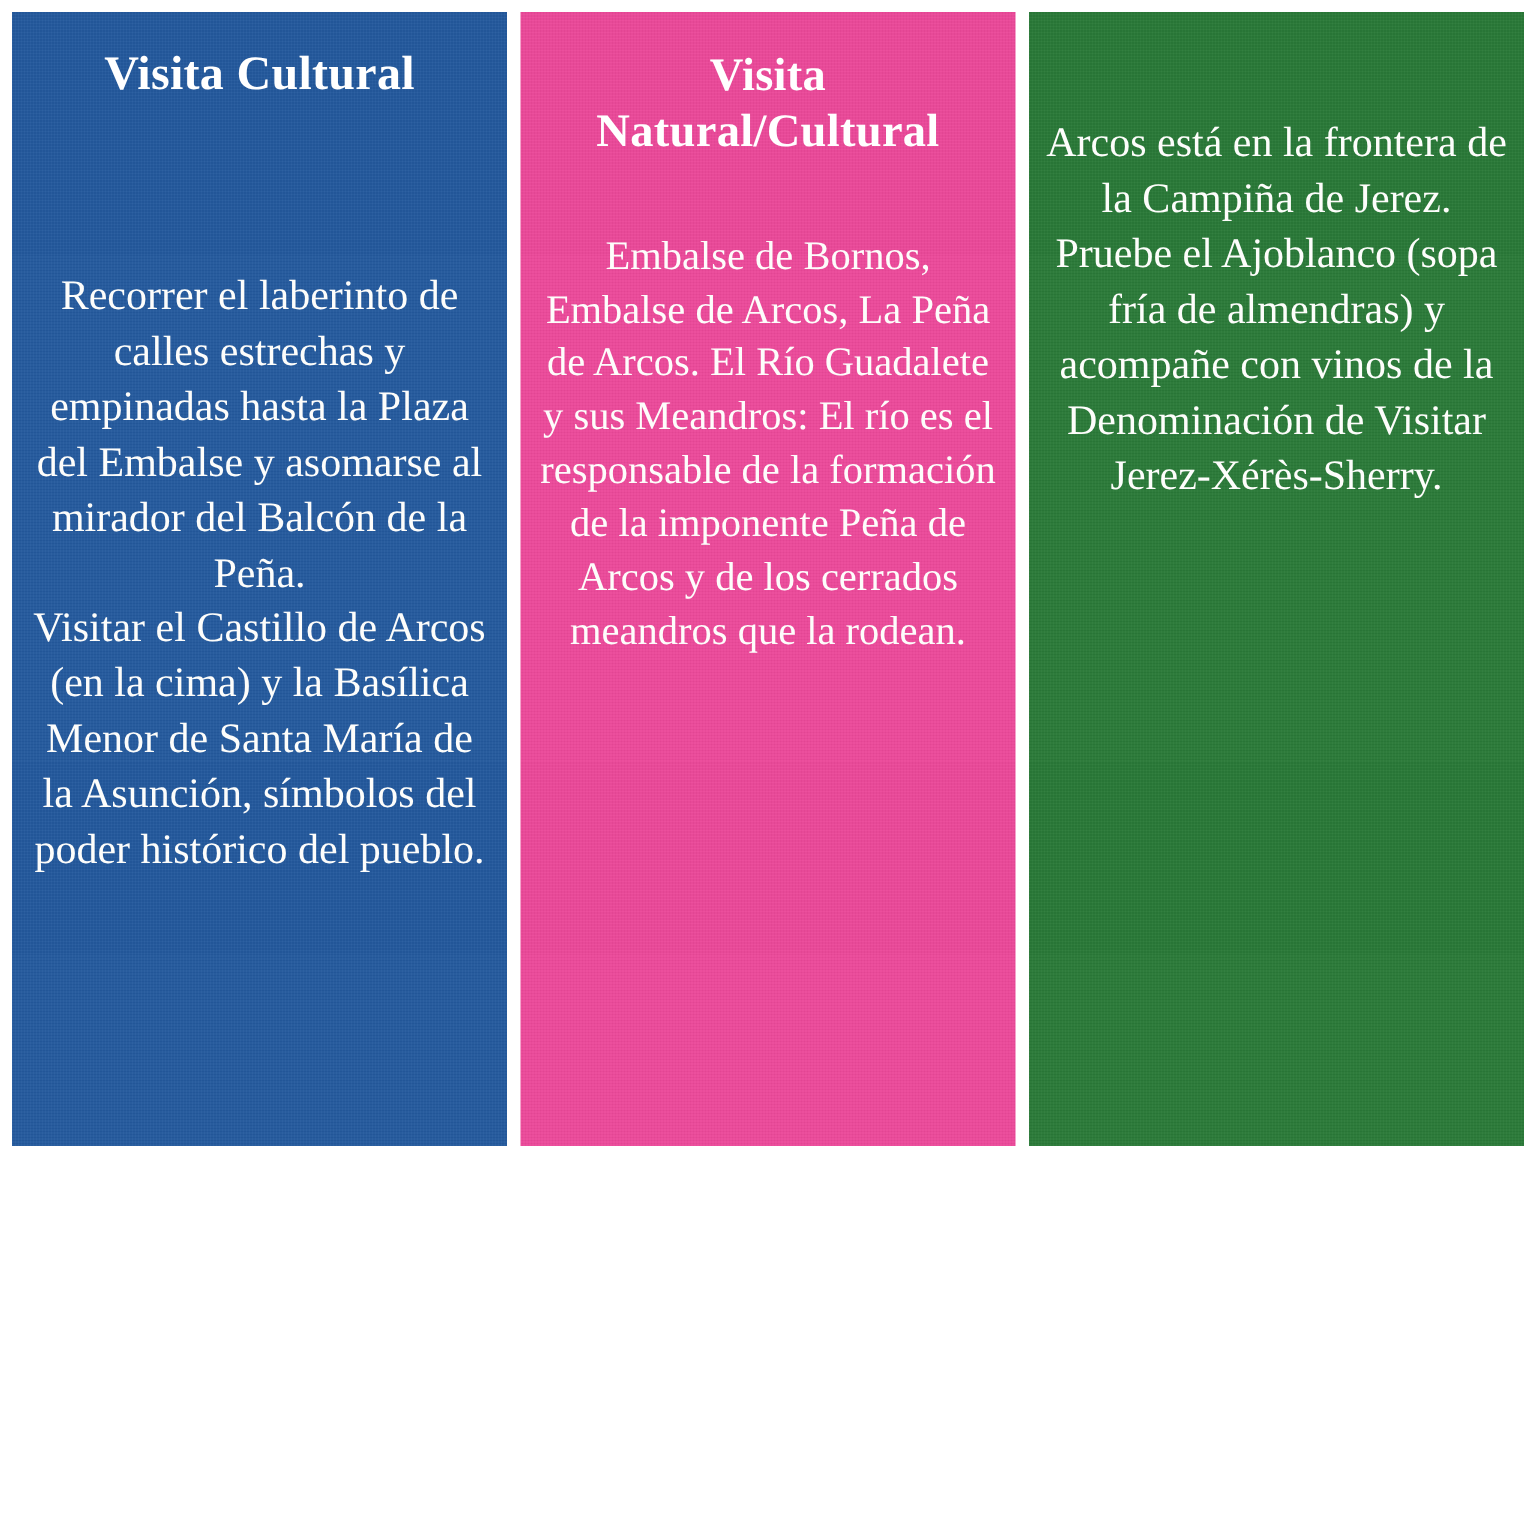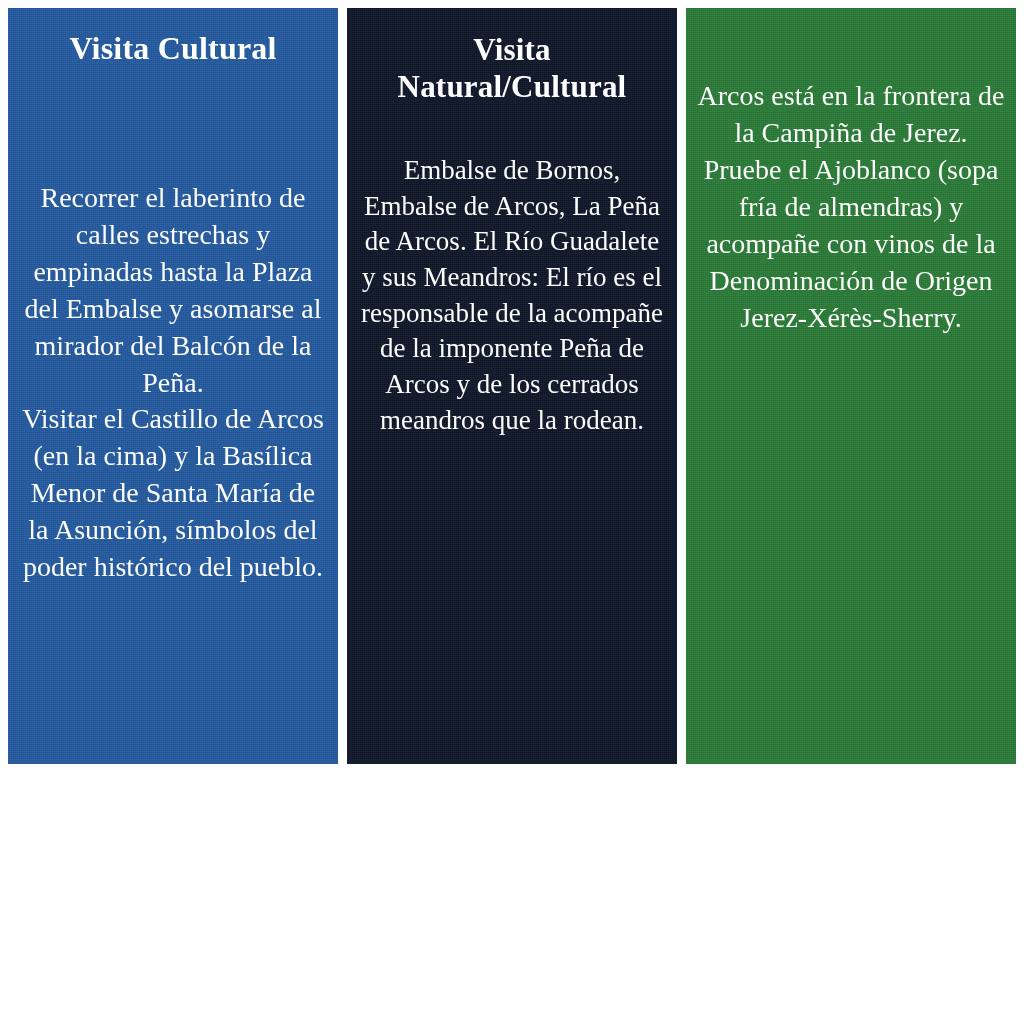--- a/index.html
+++ b/index.html
@@ -85,22 +85,22 @@
 <body style="background: rgb(255, 255, 255);">
 
 <div class="board">
 
   <div class="panel panel-1" style="background-color: rgb(36, 90, 158);">
     <div class="panel-title">Visita Cultural</div>
     <div class="panel-body">Recorrer el laberinto de calles estrechas y empinadas hasta la Plaza del Embalse y asomarse al mirador del Balcón de la Peña.
 Visitar el Castillo de Arcos (en la cima) y la Basílica Menor de Santa María de la Asunción, símbolos del poder histórico del pueblo.</div>
   </div>
 
-  <div class="panel panel-2" style="background-color: #0f172a;">
+  <div class="panel panel-2" style="background-color: #ec4899;">
     <div class="panel-title">Visita Natural/Cultural</div>
-    <div class="panel-body">Embalse de Bornos, Embalse de Arcos, La Peña de Arcos. El Río Guadalete y sus Meandros: El río es el responsable de la acompañe de la imponente Peña de Arcos y de los cerrados meandros que la rodean.</div>
+    <div class="panel-body">Embalse de Bornos, Embalse de Arcos, La Peña de Arcos. El Río Guadalete y sus Meandros: El río es el responsable de la formación de la imponente Peña de Arcos y de los cerrados meandros que la rodean.</div>
   </div>
 
   <div class="panel panel-3" style="background-color: rgb(42, 122, 56);">
-    <div class="panel-body">Arcos está en la frontera de la Campiña de Jerez. Pruebe el Ajoblanco (sopa fría de almendras) y acompañe con vinos de la Denominación de Origen Jerez-Xérès-Sherry.</div>
+    <div class="panel-body">Arcos está en la frontera de la Campiña de Jerez. Pruebe el Ajoblanco (sopa fría de almendras) y acompañe con vinos de la Denominación de Visitar Jerez-Xérès-Sherry.</div>
   </div>
 
 </div>
 
 </body></html>

